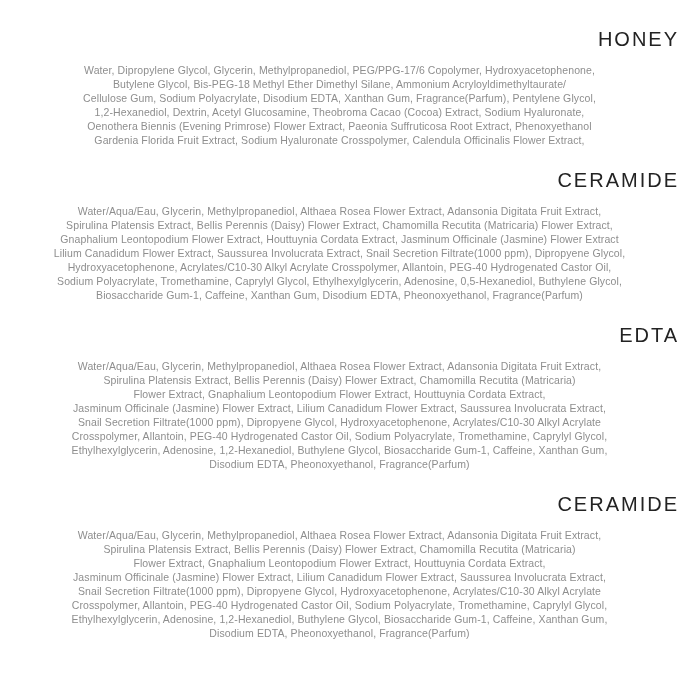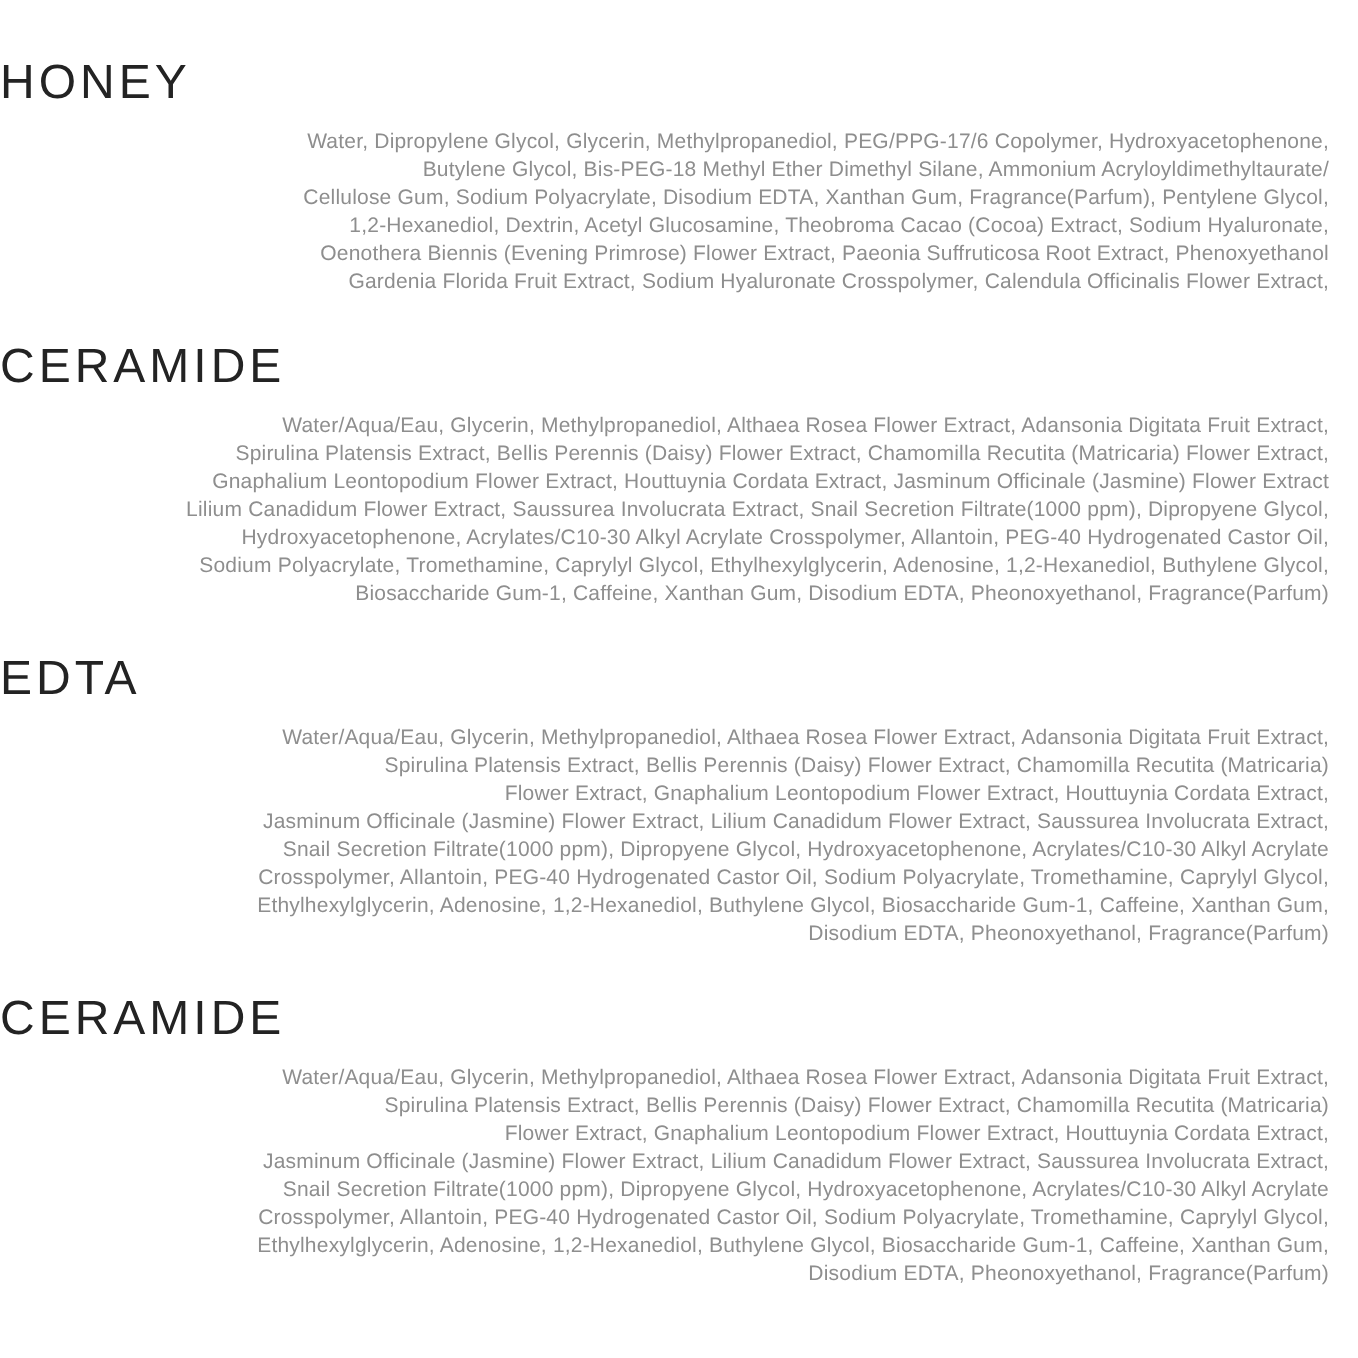--- a/index.html
+++ b/index.html
@@ -18,31 +18,31 @@
     overflow: hidden;
   }
   .section {
     margin: 0 auto;
   }
   .section + .section {
     margin-top: 22px;
   }
   .section-title {
     margin: 0 0 8px 0;
-    text-align: left;
-    font-size: 24px;
+    text-align: right;
+    font-size: 20px;
     font-weight: 300;
     letter-spacing: 2px;
     color: var(--heading-color, #232323);
     font-family: "Liberation Sans", sans-serif;
   }
   .ingredient-list {
     width: 650px;
-    margin: 0 auto;
-    text-align: right;
+    margin: 12px auto;
+    text-align: center;
     font-size: 10.5px;
     line-height: 14px;
     letter-spacing: 0.1px;
     color: var(--body-color, #8e8e8e);
     font-weight: 300;
   }
   .ingredient-line {
     white-space: nowrap;
   }
 </style>
@@ -64,21 +64,21 @@
   </div>
 
   <div class="section">
     <h1 class="section-title">CERAMIDE</h1>
     <div class="ingredient-list">
         <div class="ingredient-line">Water/Aqua/Eau, Glycerin, Methylpropanediol, Althaea Rosea Flower Extract, Adansonia Digitata Fruit Extract,</div>
         <div class="ingredient-line">Spirulina Platensis Extract, Bellis Perennis (Daisy) Flower Extract, Chamomilla Recutita (Matricaria) Flower Extract,</div>
         <div class="ingredient-line">Gnaphalium Leontopodium Flower Extract, Houttuynia Cordata Extract, Jasminum Officinale (Jasmine) Flower Extract</div>
         <div class="ingredient-line">Lilium Canadidum Flower Extract, Saussurea Involucrata Extract, Snail Secretion Filtrate(1000 ppm), Dipropyene Glycol,</div>
         <div class="ingredient-line">Hydroxyacetophenone, Acrylates/C10-30 Alkyl Acrylate Crosspolymer, Allantoin, PEG-40 Hydrogenated Castor Oil,</div>
-        <div class="ingredient-line">Sodium Polyacrylate, Tromethamine, Caprylyl Glycol, Ethylhexylglycerin, Adenosine, 1,2-Hexanediol, Buthylene Glycol,</div>
+        <div class="ingredient-line">Sodium Polyacrylate, Tromethamine, Caprylyl Glycol, Ethylhexylglycerin, Adenosine, 0,5-Hexanediol, Buthylene Glycol,</div>
         <div class="ingredient-line">Biosaccharide Gum-1, Caffeine, Xanthan Gum, Disodium EDTA, Pheonoxyethanol, Fragrance(Parfum)</div>
       </div>
   </div>
 
   <div class="section">
     <h1 class="section-title">EDTA</h1>
     <div class="ingredient-list">
         <div class="ingredient-line">Water/Aqua/Eau, Glycerin, Methylpropanediol, Althaea Rosea Flower Extract, Adansonia Digitata Fruit Extract,</div>
         <div class="ingredient-line">Spirulina Platensis Extract, Bellis Perennis (Daisy) Flower Extract, Chamomilla Recutita (Matricaria)</div>
         <div class="ingredient-line">Flower Extract, Gnaphalium Leontopodium Flower Extract, Houttuynia Cordata Extract,</div>

